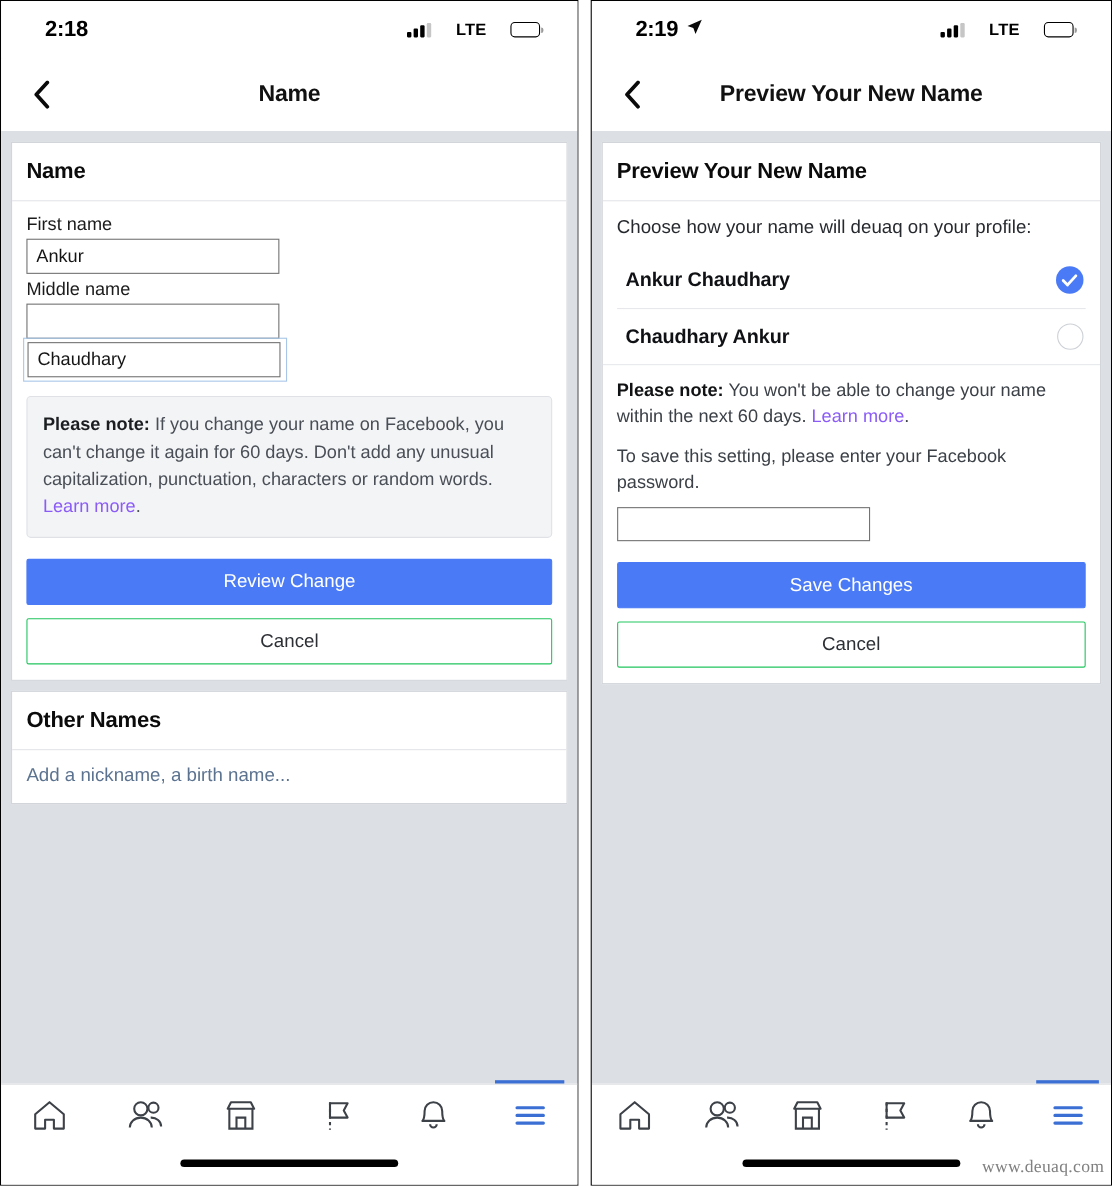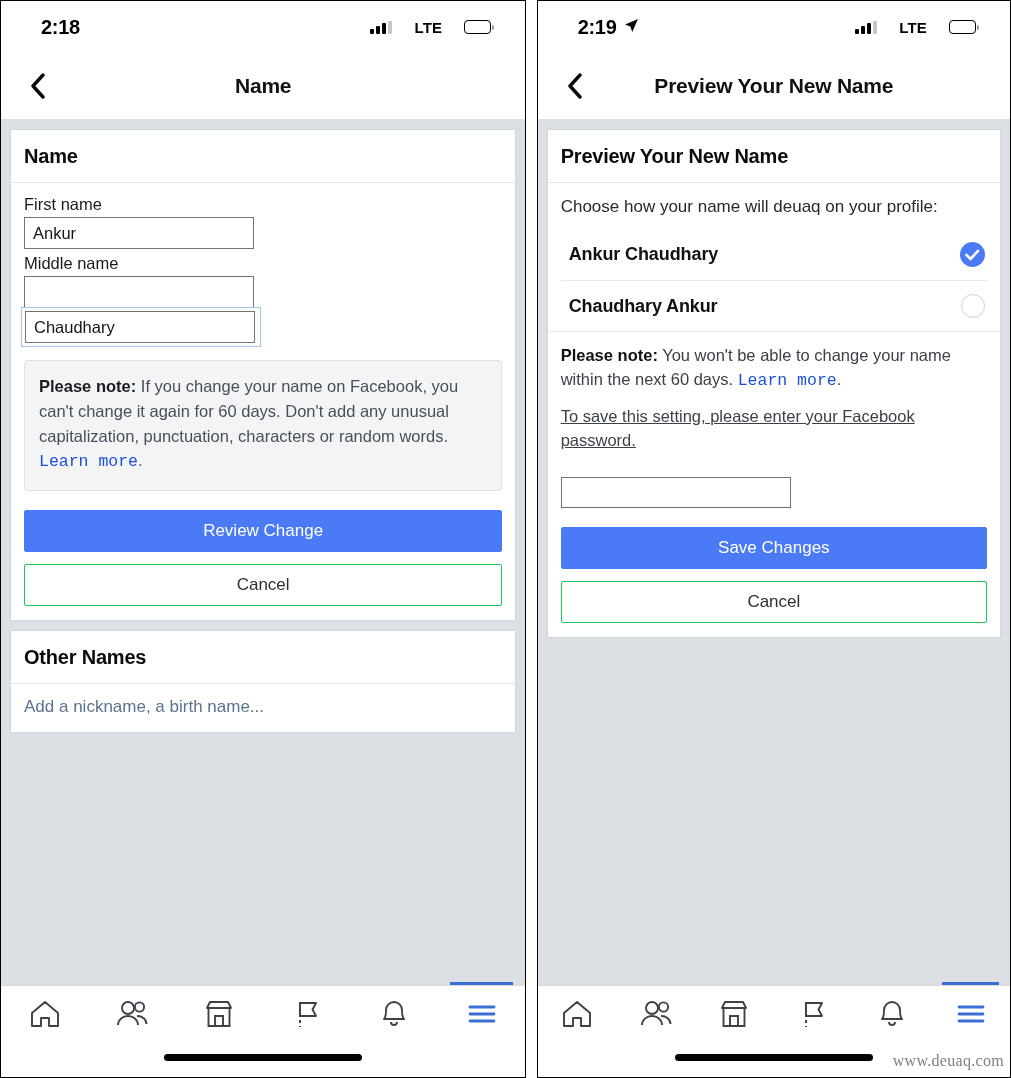--- a/index.html
+++ b/index.html
@@ -183,21 +183,21 @@
     margin-top: 17px;
     background: #f3f4f6;
     border: 1px solid #dfe1e6;
     border-radius: 4px;
     padding: 13px 14px 15px;
     font-size: 16.5px;
     line-height: 1.5;
     color: #4a4f57;
   }
   .note-box b { color: #1b1d20; font-weight: bold; }
-  .link { color: #1d4ed8; font-family: Liberation Mono, monospace; }
+  .link { color: #8b5cf6; }
   .note-plain {
     font-size: 16.5px;
     line-height: 1.45;
     color: #3c4148;
     margin-bottom: 12px;
   }
   .note-plain b { color: #111214; font-weight: bold; }
 
   
   .btn {
@@ -505,21 +505,21 @@
             <span class="opt-name">Chaudhary Ankur</span>
             <span class="radio-off"></span>
           </div>
 
           <div class="divider-full"></div>
 
           <div class="note-plain">
             <b>Please note:</b><span> You won't be able to change your name within the next 60 days. </span><span class="link">Learn more</span><span>.</span>
           </div>
 
-          <div class="note-plain" style="margin-bottom:24px;text-decoration:underline;">To save this setting, please enter your Facebook password.</div>
+          <div class="note-plain" style="margin-bottom:9px;">To save this setting, please enter your Facebook password.</div>
 
           <input class="pw-input" type="password" value="" style="">
 
           <div class="btn btn-primary">Save Changes</div>
           <div class="btn btn-secondary">Cancel</div>
         </div>
       </div>
 
     </div>
 

